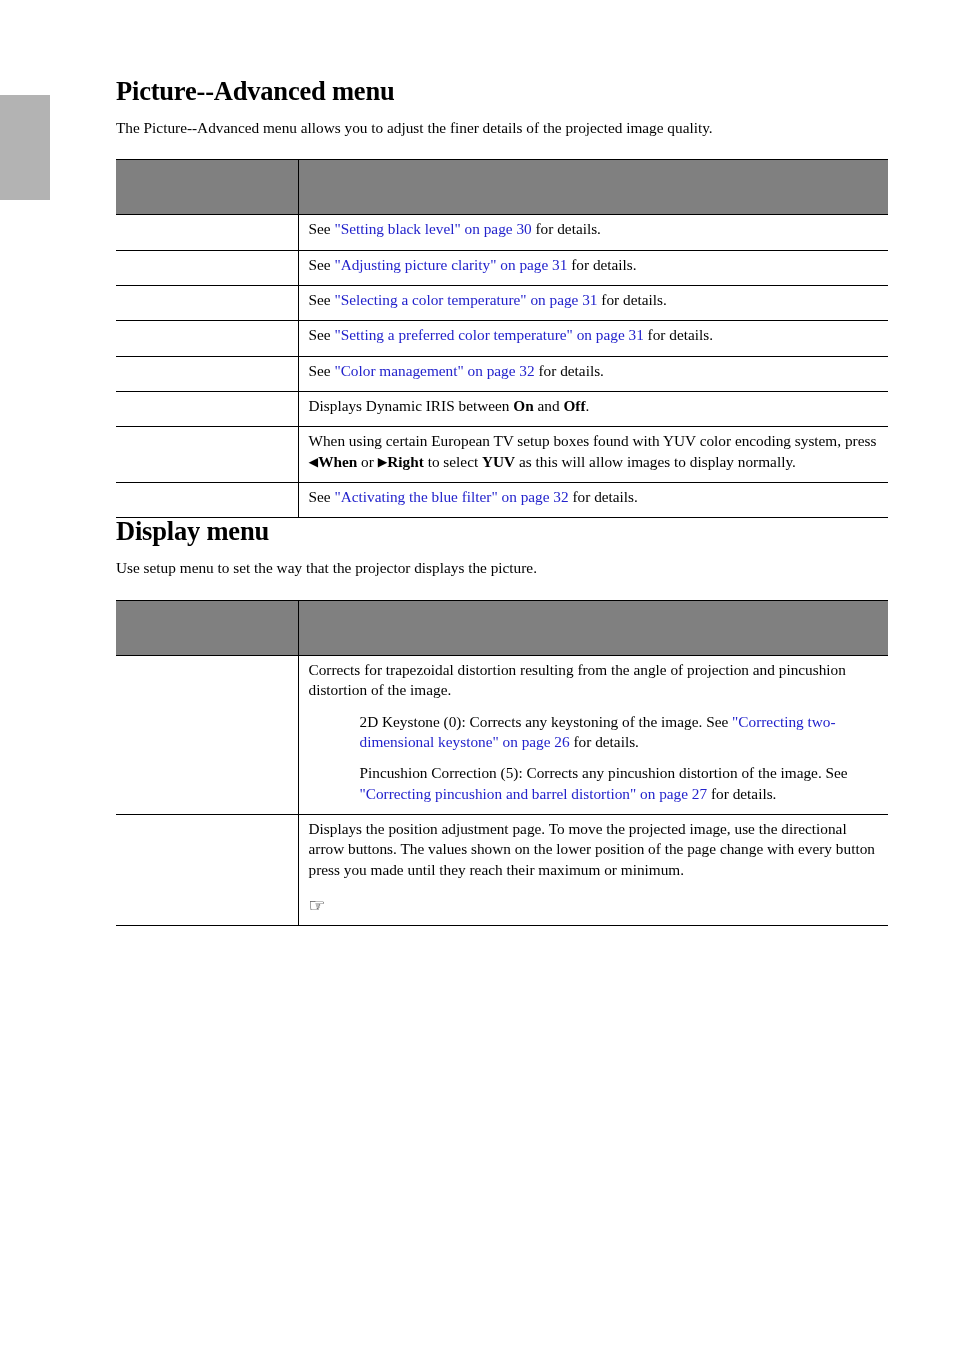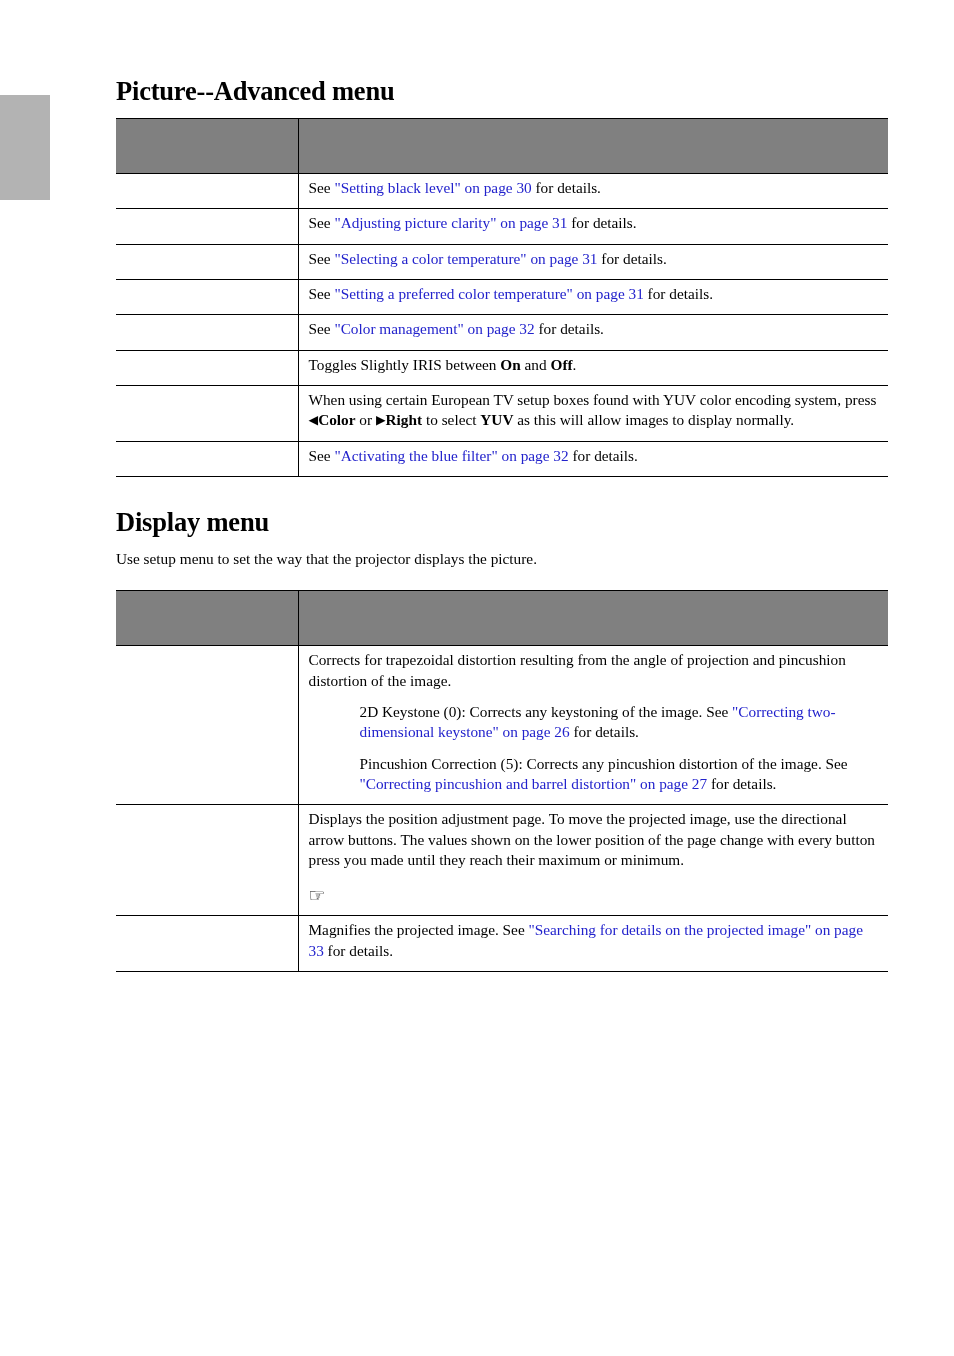--- a/index.html
+++ b/index.html
@@ -127,33 +127,34 @@
     font-family: "DejaVu Sans", sans-serif;
   }
   .arrow-glyph {
     font-family: "DejaVu Sans", sans-serif;
     font-size: 12.5px;
     vertical-align: 1px;
     letter-spacing: 0;
   }
 
   h1.section-title.second { margin-top: 0; }
-  .block-two { margin-top: 32px; }
+  .block-two { }
 </style>
 </head>
 <body>
 
 <div class="page">
 
   <div class="side-tab"></div>
 
   <div class="content">
 
     <div>
       <h1 class="section-title">Picture--Advanced menu</h1>
+      <p class="intro">The Picture--Advanced menu allows you to adjust the finer details of the projected image quality.</p>
       <table class="menu-table">
         <colgroup>
             <col class="c-label">
             <col class="c-desc">
           </colgroup>
         <thead>
           <tr class="head-row">
             <th class="h-label">
               <span class="head-label-text"></span>
             </th>
@@ -189,27 +190,27 @@
             </tr>
             <tr>
               <td class="cell-label"></td>
               <td class="cell-desc">
                 <p><span>See </span><span class="lnk">"Color management" on page 32</span><span> for details.</span></p>
               </td>
             </tr>
             <tr>
               <td class="cell-label"></td>
               <td class="cell-desc">
-                <p><span>Toggles Slightly IRIS between </span><span class="bold">On</span><span> and </span><span class="bold">Off</span><span>.</span></p>
-              </td>
-            </tr>
-            <tr>
-              <td class="cell-label"></td>
-              <td class="cell-desc">
-                <p><span>When using certain European TV setup boxes found with YUV color encoding system, press </span><span class="arrow-glyph">◀</span><span class="bold">Color</span><span> or </span><span class="arrow-glyph">▶</span><span class="bold">Right</span><span> to select </span><span class="bold">YUV</span><span> as this will allow images to display normally.</span></p>
+                <p><span>Displays Dynamic IRIS between </span><span class="bold">On</span><span> and </span><span class="bold">Off</span><span>.</span></p>
+              </td>
+            </tr>
+            <tr>
+              <td class="cell-label"></td>
+              <td class="cell-desc">
+                <p><span>When using certain European TV setup boxes found with YUV color encoding system, press </span><span class="arrow-glyph">◀</span><span class="bold">When</span><span> or </span><span class="arrow-glyph">▶</span><span class="bold">Right</span><span> to select </span><span class="bold">YUV</span><span> as this will allow images to display normally.</span></p>
               </td>
             </tr>
             <tr>
               <td class="cell-label"></td>
               <td class="cell-desc">
                 <p><span>See </span><span class="lnk">"Activating the blue filter" on page 32</span><span> for details.</span></p>
               </td>
             </tr>
           </tbody>
       </table>
@@ -242,24 +243,18 @@
                 <p class="sub"><span>Pincushion Correction (5): Corrects any pincushion distortion of the image. See </span><span class="lnk">"Correcting pincushion and barrel distortion" on page 27</span><span> for details.</span></p>
               </td>
             </tr>
             <tr>
               <td class="cell-label"></td>
               <td class="cell-desc">
                 <p><span>Displays the position adjustment page. To move the projected image, use the directional arrow buttons. The values shown on the lower position of the page change with every button press you made until they reach their maximum or minimum.</span></p>
                 <span class="hand-note">☞</span>
               </td>
             </tr>
-            <tr>
-              <td class="cell-label"></td>
-              <td class="cell-desc">
-                <p><span>Magnifies the projected image. See </span><span class="lnk">"Searching for details on the projected image" on page 33</span><span> for details.</span></p>
-              </td>
-            </tr>
           </tbody>
       </table>
     </div>
 
   </div>
 </div>
 
 </body></html>

